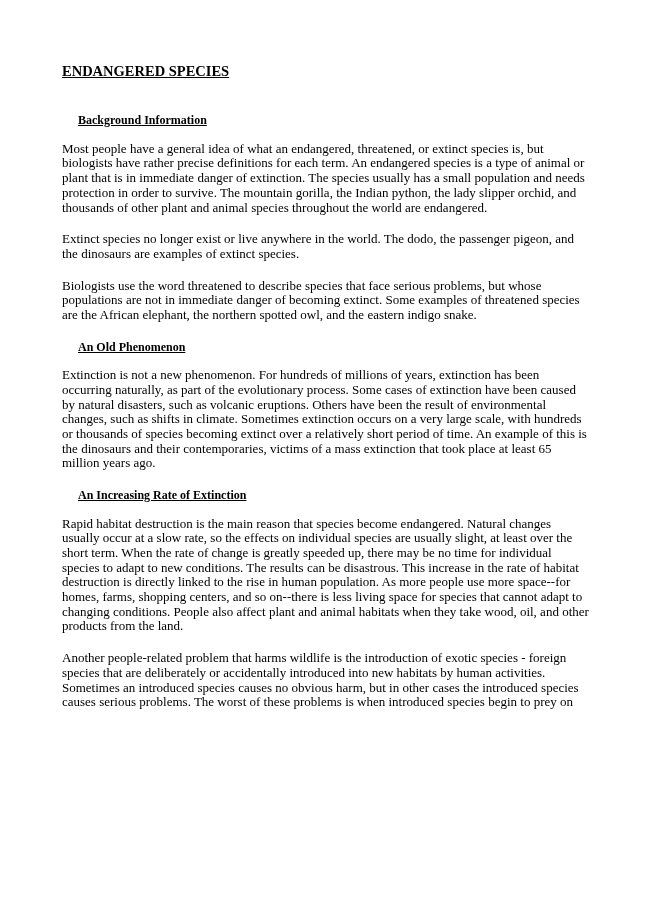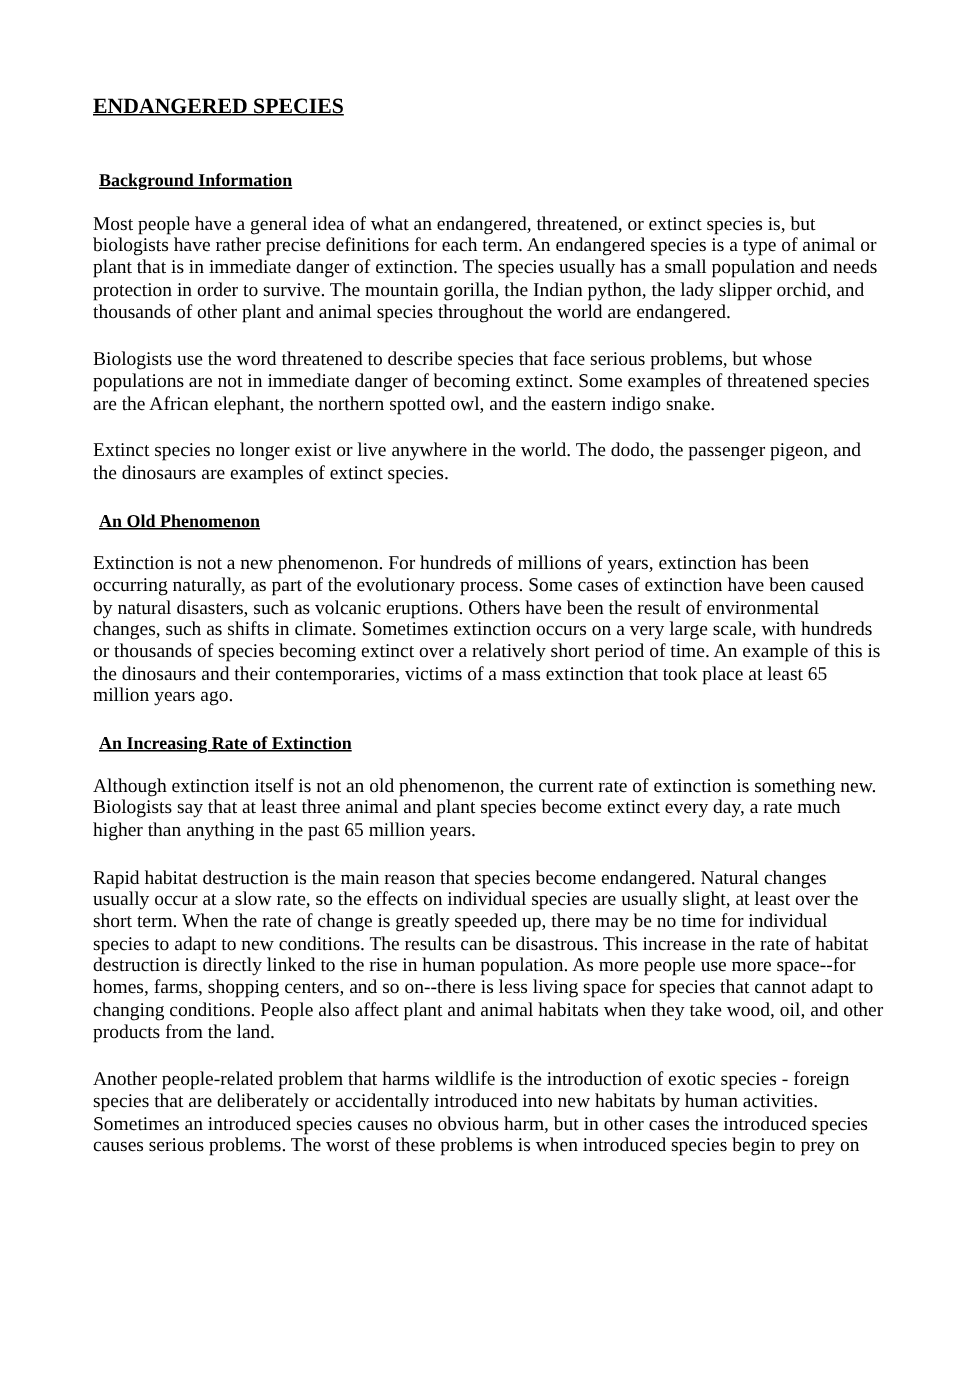--- a/index.html
+++ b/index.html
@@ -22,53 +22,52 @@
     font-size: 14.5px;
     font-weight: bold;
     text-decoration: underline;
     margin: 0 0 33px 0;
     line-height: 1.2;
   }
   .section-heading {
     font-size: 12px;
     font-weight: bold;
     text-decoration: underline;
-    margin: 0 0 14px 4px;
+    margin: 0 0 14px 16px;
     line-height: 1.2;
   }
   .para {
     font-size: 13px;
     line-height: 14.7px;
     margin: 0 0 17px 0;
     text-align: left;
   }
   section { margin: 0; padding: 0; }
 </style>
 </head>
 <body>
 
 <div class="page">
 
   <h1 class="doc-title">ENDANGERED SPECIES</h1>
 
   <section>
     <h2 class="section-heading">Background Information</h2>
     <p class="para">Most people have a general idea of what an endangered, threatened, or extinct species is, but biologists have rather precise definitions for each term. An endangered species is a type of animal or plant that is in immediate danger of extinction. The species usually has a small population and needs protection in order to survive. The mountain gorilla, the Indian python, the lady slipper orchid, and thousands of other plant and animal species throughout the world are endangered.</p>
+    <p class="para">Extinct species no longer exist or live anywhere in the world. The dodo, the passenger pigeon, and the dinosaurs are examples of extinct species.</p>
     <p class="para">Biologists use the word threatened to describe species that face serious problems, but whose populations are not in immediate danger of becoming extinct. Some examples of threatened species are the African elephant, the northern spotted owl, and the eastern indigo snake.</p>
-    <p class="para">Extinct species no longer exist or live anywhere in the world. The dodo, the passenger pigeon, and the dinosaurs are examples of extinct species.</p>
   </section>
 
   <section>
     <h2 class="section-heading">An Old Phenomenon</h2>
     <p class="para">Extinction is not a new phenomenon. For hundreds of millions of years, extinction has been occurring naturally, as part of the evolutionary process. Some cases of extinction have been caused by natural disasters, such as volcanic eruptions. Others have been the result of environmental changes, such as shifts in climate. Sometimes extinction occurs on a very large scale, with hundreds or thousands of species becoming extinct over a relatively short period of time. An example of this is the dinosaurs and their contemporaries, victims of a mass extinction that took place at least 65 million years ago.</p>
   </section>
 
   <section>
     <h2 class="section-heading">An Increasing Rate of Extinction</h2>
-    <p class="para">Although extinction itself is not an old phenomenon, the current rate of extinction is something new. Biologists say that at least three animal and plant species become extinct every day, a rate much higher than anything in the past 65 million years.</p>
   </section>
 
   <section>
     <p class="para">Rapid habitat destruction is the main reason that species become endangered. Natural changes usually occur at a slow rate, so the effects on individual species are usually slight, at least over the short term. When the rate of change is greatly speeded up, there may be no time for individual species to adapt to new conditions. The results can be disastrous. This increase in the rate of habitat destruction is directly linked to the rise in human population. As more people use more space--for homes, farms, shopping centers, and so on--there is less living space for species that cannot adapt to changing conditions. People also affect plant and animal habitats when they take wood, oil, and other products from the land.</p>
     <p class="para">Another people-related problem that harms wildlife is the introduction of exotic species - foreign species that are deliberately or accidentally introduced into new habitats by human activities. Sometimes an introduced species causes no obvious harm, but in other cases the introduced species causes serious problems. The worst of these problems is when introduced species begin to prey on</p>
   </section>
 
 </div>
 
 </body></html>

